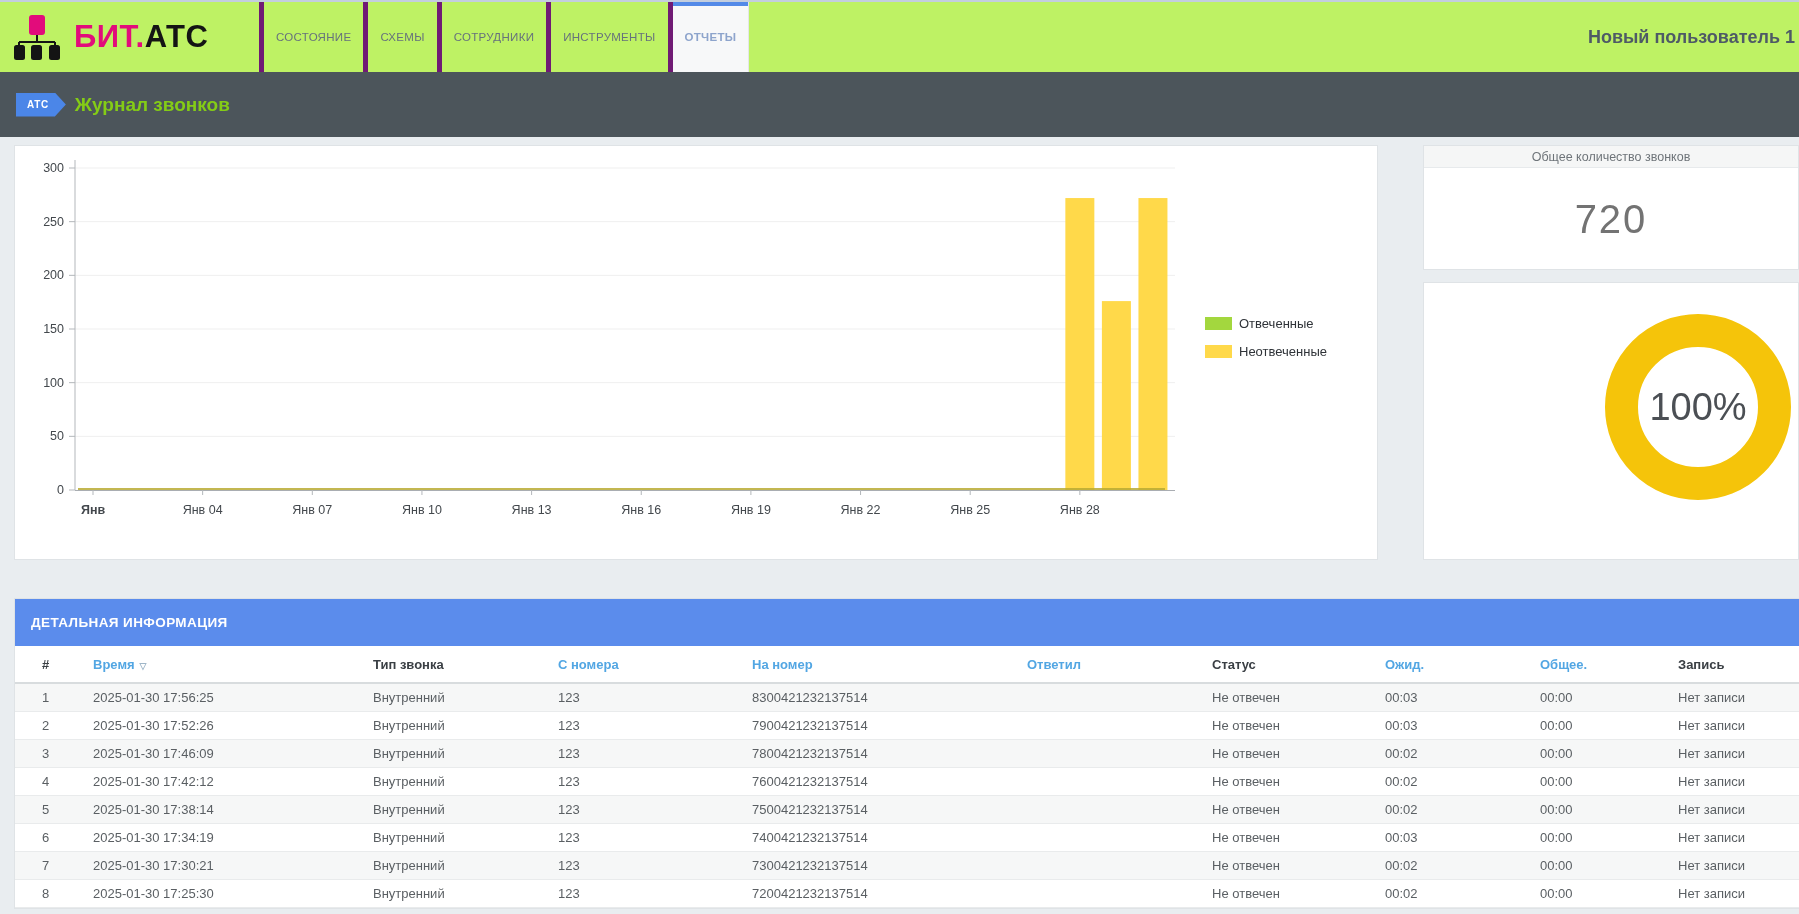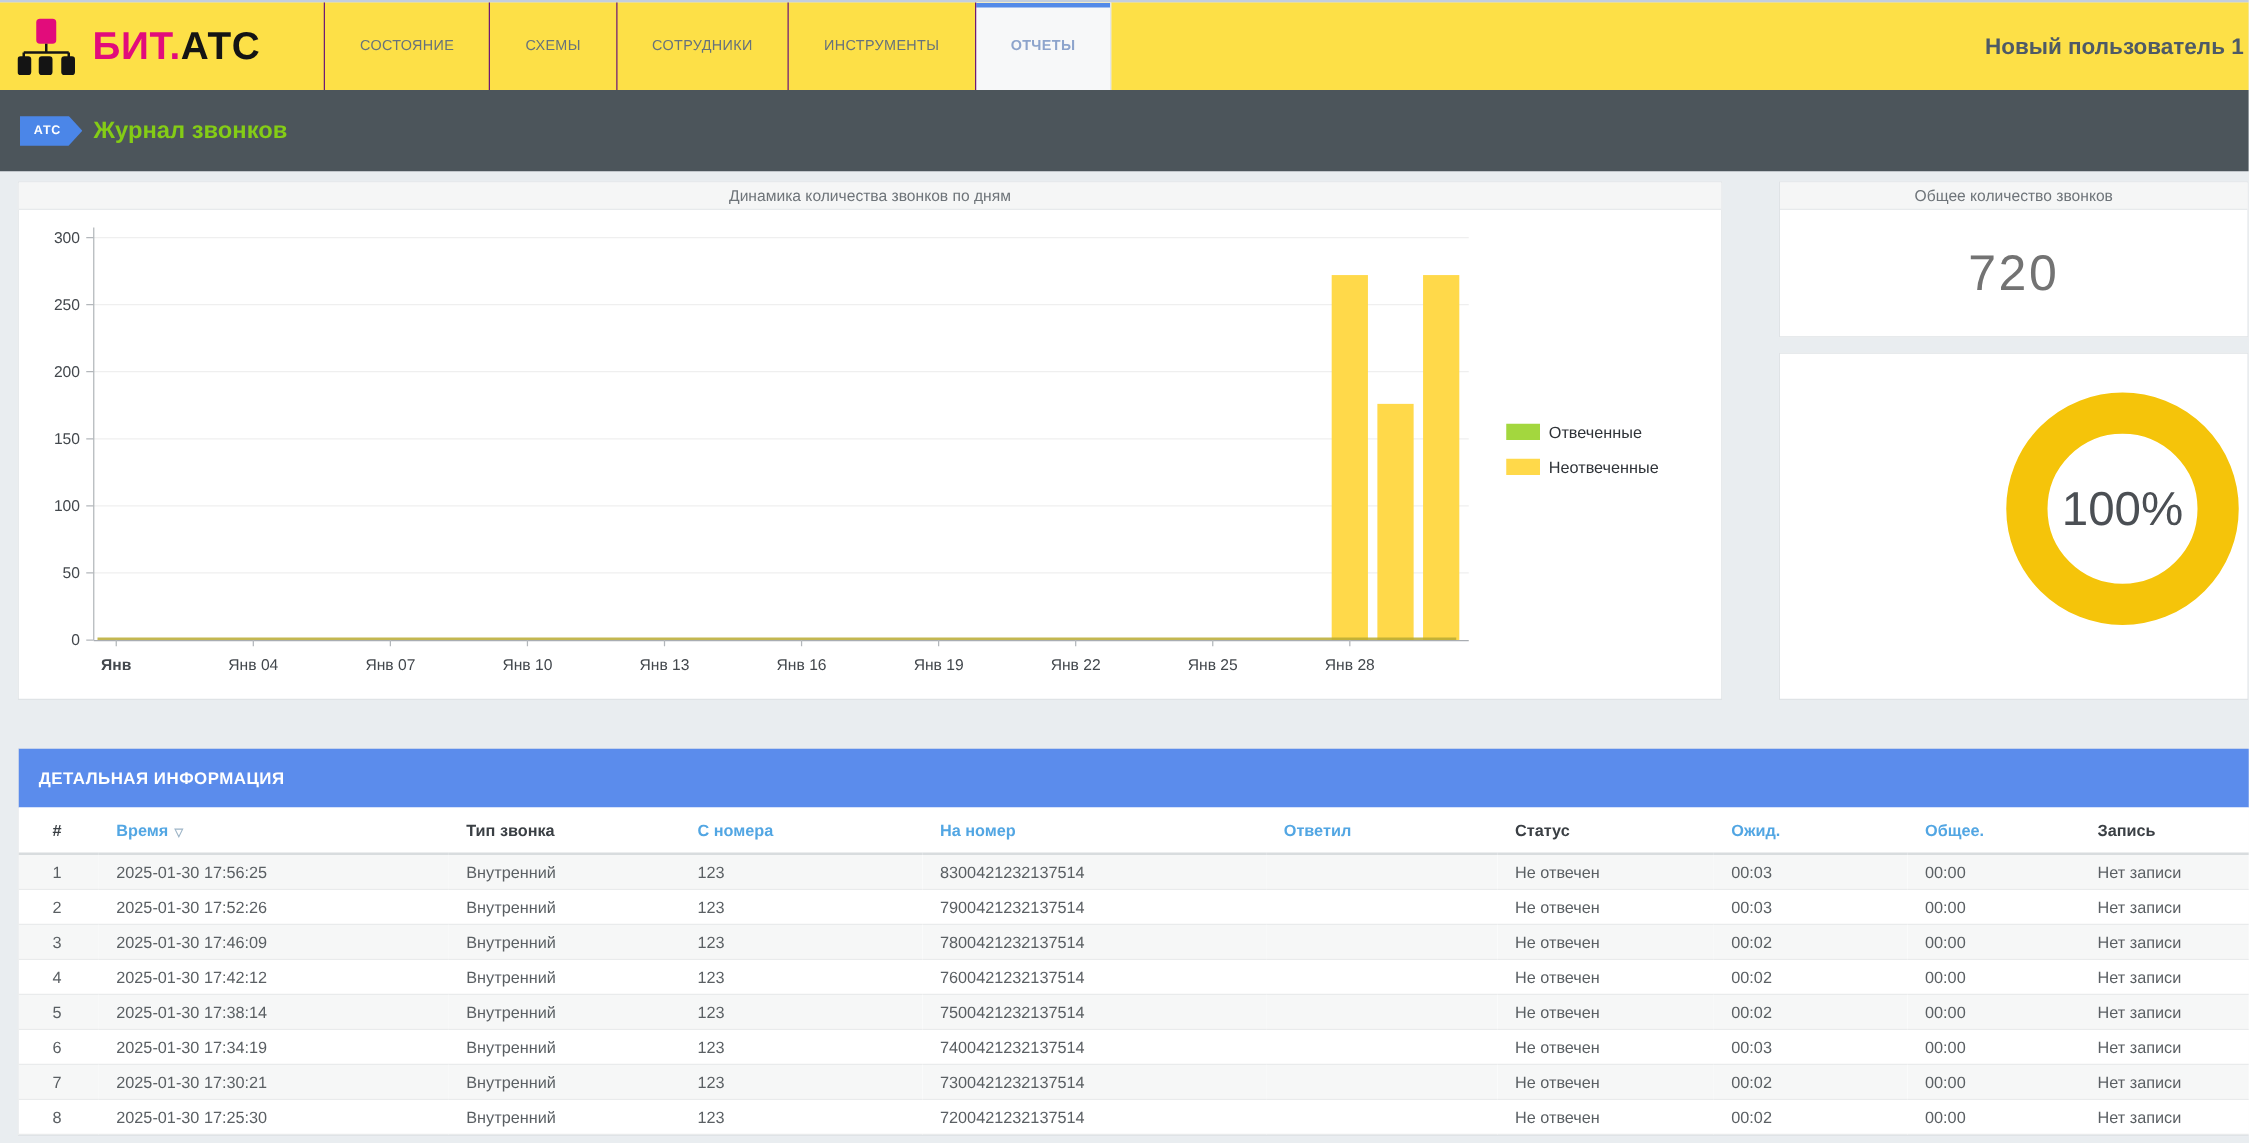--- a/index.html
+++ b/index.html
@@ -1,27 +1,27 @@
 <!DOCTYPE html>
 <html><head>
 <meta charset="utf-8">
 <style>
   * { margin:0; padding:0; box-sizing:border-box; }
   html,body { width:1799px; height:914px; overflow:hidden; background:#e9edf0;
               font-family:"Liberation Sans", sans-serif; }
   
   .topline { height:2px; background:#c3cede; }
-  .navbar { height:70px; background:#fde047; display:flex; align-items:stretch; }
+  .navbar { height:70px; background:#bef264; display:flex; align-items:stretch; }
   .brand { width:259px; display:flex; align-items:center; padding-left:14px; }
   .brand svg { width:46px; height:46px; }
   .brand-text { font-size:31px; font-weight:bold; letter-spacing:.5px; margin-left:14px; white-space:nowrap; }
   .brand-pink { color:#e20c7b; }
   .brand-dark { color:#141414; }
   .tabs { display:flex; align-items:stretch; }
-  .tab { display:flex; align-items:center; padding:0 28px; border-left:1px solid #701a75;
+  .tab { display:flex; align-items:center; padding:0 12px; border-left:5px solid #701a75;
          font-size:11.5px; color:#66727c; letter-spacing:.3px; cursor:pointer; white-space:nowrap; }
   .tab:last-child { border-right:1px solid #e4e6e8; }
   .tab.active { background:#f7f8f9; color:#8da4cc; box-shadow:inset 0 4px 0 #538ae8;font-weight:bold; }
   .nav-user { margin-left:auto; align-self:center; font-size:18px; font-weight:bold;
               color:#4e5a66; white-space:nowrap; padding-right:4px; }
   
   .page-header { height:65px; background:#4c555b; display:flex; align-items:center; padding-left:16px; }
   .atc-badge { background:#4b86e8; color:#fff; font-size:10px; font-weight:bold; letter-spacing:.6px;
                height:24px; display:flex; align-items:center; padding:0 17px 0 11px;
                clip-path:polygon(0 0, calc(100% - 11px) 0, 100% 50%, calc(100% - 11px) 100%, 0 100%); }
@@ -87,21 +87,20 @@
 </div>
 
 <div class="page-header">
   <div class="atc-badge">АТС</div>
   <div class="page-title">Журнал звонков</div>
 </div>
 
 <div class="content">
   <div class="row1">
     <div class="panel chart-panel">
-      <div class="panel-hd">Динамика количества звонков по дням</div>
       <div class="chart-body">
         <svg id="barchart" width="1362" height="392">
             <line x1="54" y1="344" x2="60" y2="344" stroke="#b3b7bb" stroke-width="1"></line>
             <text x="49" y="348" font-size="12.5" fill="#43484d" text-anchor="end">0</text>
             <line x1="60" y1="290.3333333333333" x2="1160" y2="290.3333333333333" stroke="#efefef" stroke-width="1"></line>
             <line x1="54" y1="290.3333333333333" x2="60" y2="290.3333333333333" stroke="#b3b7bb" stroke-width="1"></line>
             <text x="49" y="294.3333333333333" font-size="12.5" fill="#43484d" text-anchor="end">50</text>
             <line x1="60" y1="236.66666666666669" x2="1160" y2="236.66666666666669" stroke="#efefef" stroke-width="1"></line>
             <line x1="54" y1="236.66666666666669" x2="60" y2="236.66666666666669" stroke="#b3b7bb" stroke-width="1"></line>
             <text x="49" y="240.66666666666669" font-size="12.5" fill="#43484d" text-anchor="end">100</text>

